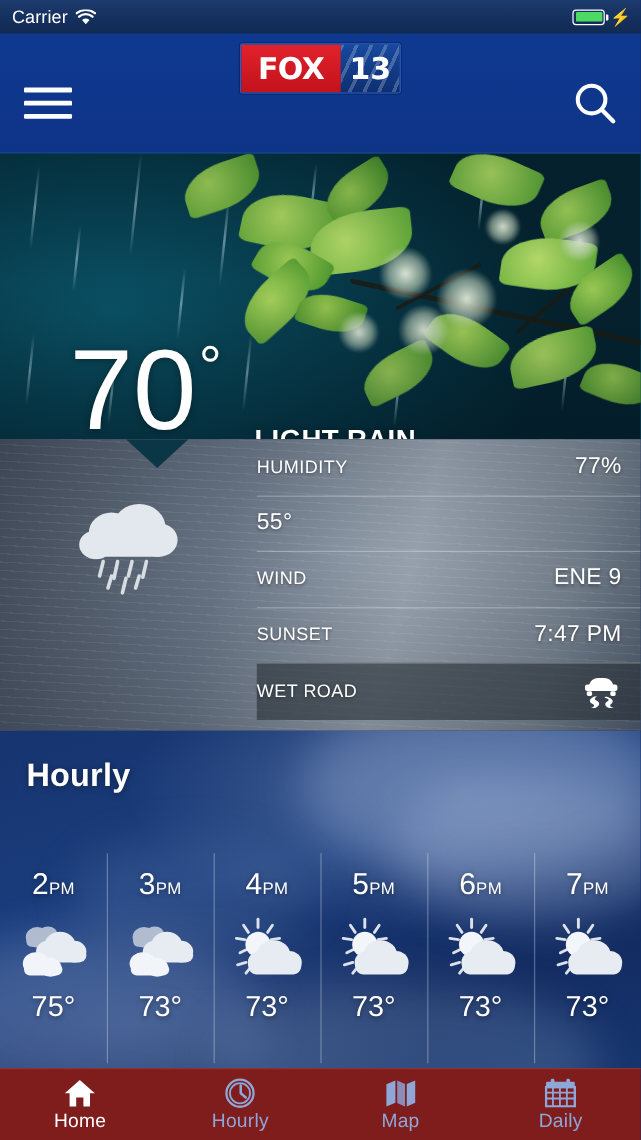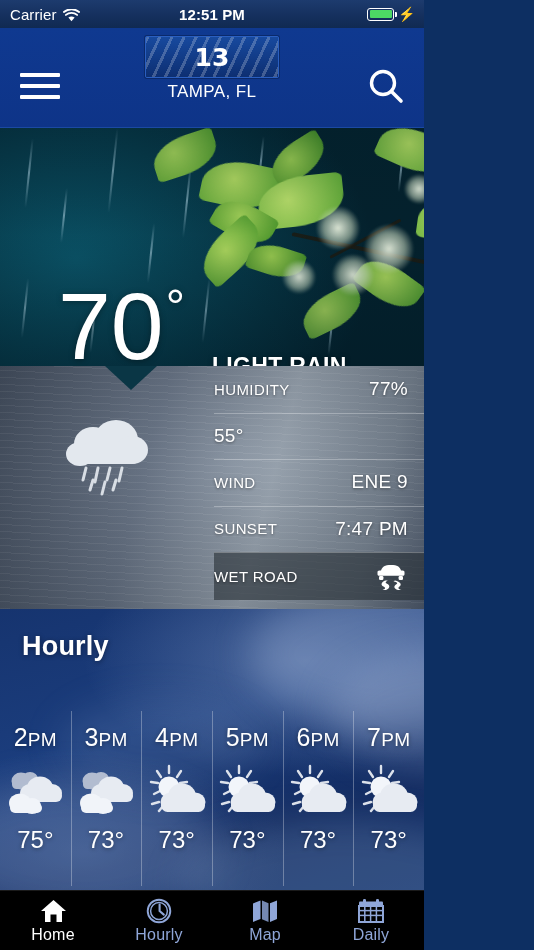--- a/index.html
+++ b/index.html
@@ -2,21 +2,21 @@
 <html><head>
 <meta charset="utf-8">
 <style>
   * { margin:0; padding:0; box-sizing:border-box; }
   html, body {
     width:534px; height:950px;
     font-family:"Liberation Sans", sans-serif;
     background:#0d2f62;
     overflow:hidden;
   }
-  #app { position:relative; width:424px; height:950px; overflow:hidden; }
+  #app { position:relative; width:534px; height:950px; overflow:hidden; }
 
   
   .statusbar{
     position:relative; height:28px; width:100%;
     background:linear-gradient(180deg,#1d3b6e 0%,#15305e 55%,#102a52 100%);
     display:flex; align-items:center; color:#ffffff;
     font-size:15px; letter-spacing:.1px;
   }
   .sb-left{ position:absolute; left:10px; display:flex; align-items:center; gap:6px; }
   .sb-center{ position:absolute; left:0; right:0; text-align:center; font-weight:600; font-size:15px;}
@@ -192,31 +192,31 @@
     align-items:center; padding-top:12px;
   }
   .hr-col + .hr-col::before{
     content:""; position:absolute; left:0; top:0; bottom:10px; width:1px;
     background:rgba(255,255,255,.30);
   }
   .hr-time{
     color:#fff; font-size:25px; font-weight:300; letter-spacing:.2px;
     text-shadow:0 1px 4px rgba(0,0,0,.4); white-space:nowrap;
   }
-  .hr-time small{ font-size:19px; font-weight:400; letter-spacing:.3px;}
+  .hr-time small{ font-size:14px; font-weight:400; letter-spacing:.3px;}
   .hr-ico{ height:66px; display:flex; align-items:center; justify-content:center; margin-top:8px;}
   .hr-temp{
     color:#fff; font-size:24px; font-weight:300; margin-top:0;
     text-shadow:0 1px 4px rgba(0,0,0,.4);
   }
 
   
   .tabbar{
     position:absolute; left:0; bottom:0; width:100%; height:60px;
-    background:#000000; display:flex;
+    background:#7f1d1d; display:flex;
     border-top:1px solid rgba(255,255,255,.10);
   }
   .tab{
     flex:1 1 0; display:flex; flex-direction:column; align-items:center;
     justify-content:center; gap:2px; cursor:pointer;
     color:#8fa6d8;
   }
   .tab.active{ color:#ffffff; }
   .tab-label{ font-size:16px; font-weight:400; letter-spacing:.2px; }
   .tab-ico{ height:26px; display:flex;align-items:center;justify-content:center; }
@@ -230,52 +230,51 @@
     <div class="sb-left">
       <span>Carrier</span>
       <span class="wifi">
         <svg width="17" height="13" viewBox="0 0 17 13">
           <path d="M8.5 12.3 L5.4 8.6 a5 5 0 0 1 6.2 0 Z" fill="#fff"></path>
           <path d="M2.9 5.9 a8.6 8.6 0 0 1 11.2 0" stroke="#fff" stroke-width="1.9" fill="none" stroke-linecap="round"></path>
           <path d="M0.9 3.0 a12 12 0 0 1 15.2 0" stroke="#fff" stroke-width="1.9" fill="none" stroke-linecap="round"></path>
         </svg>
       </span>
     </div>
-    <div class="sb-center">12:51 PM</div>
     <div class="sb-right">
       <span class="battery">
           <i></i>
         </span>
       <span class="bolt">⚡</span>
     </div>
   </div>
 
   <div class="header">
     <div class="hamburger">
       <span></span>
         <span></span>
         <span></span>
     </div>
 
     <div class="logo-wrap">
       <div class="logo">
+        <div class="logo-fox">FOX</div>
         <div class="logo-13">
           <span>13</span>
         </div>
       </div>
     </div>
 
     <div class="searchbtn">
       <svg width="40" height="40" viewBox="0 0 40 40">
         <circle cx="17" cy="17" r="11.5" stroke="#fff" stroke-width="3.4" fill="none"></circle>
         <line x1="25.5" y1="25.5" x2="35" y2="35" stroke="#fff" stroke-width="3.6" stroke-linecap="round"></line>
       </svg>
     </div>
 
-    <div class="city">TAMPA, FL</div>
   </div>
 
   <div class="hero">
     <div class="hero-bg">
       <div class="base"></div>
 
       <div class="rainstreak" style="left:28px;  top:10px;  height:70px;"></div>
       <div class="rainstreak" style="left:63px;  top:60px;  height:55px;"></div>
       <div class="rainstreak" style="left:112px; top:0px;   height:85px;"></div>
       <div class="rainstreak" style="left:150px; top:95px;  height:60px;"></div>

